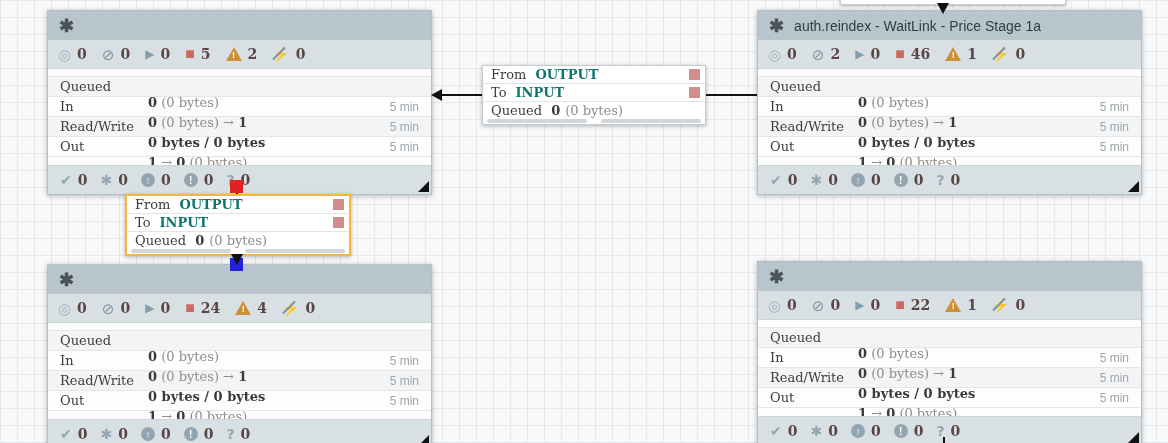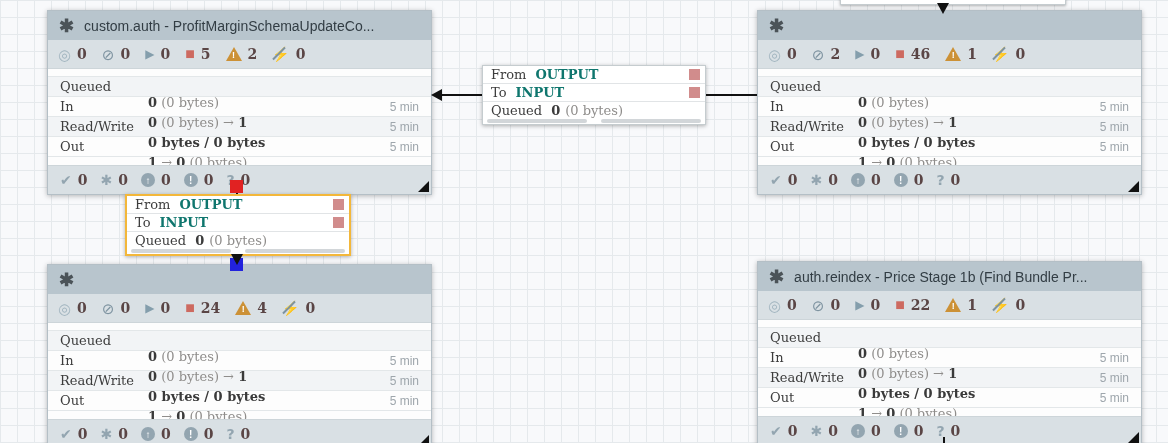--- a/index.html
+++ b/index.html
@@ -76,21 +76,20 @@
   .msq.blue{background:#2222dd;}
 </style>
 </head>
 <body>
 
 <div class="canvas">
 
   <div class="proc" style="left:47px;top:10px;">
     <div class="hdr">
       <span class="gear">✱</span>
-      <span class="ptitle">custom.auth - ProfitMarginSchemaUpdateCo...</span>
     </div>
     <div class="stats">
       <span class="st">
           <span class="ic ic-transmit">◎</span>
           <span class="cnt">0</span>
         </span>
       <span class="st">
           <span class="ic ic-notransmit">⊘</span>
           <span class="cnt">0</span>
         </span>
@@ -156,20 +155,21 @@
           <span class="fic">?</span>
           <span class="cnt">0</span>
         </span>
       <div class="rsz"></div>
     </div>
   </div>
 
   <div class="proc" style="left:757px;top:10px;">
     <div class="hdr">
       <span class="gear">✱</span>
+      <span class="ptitle">auth.reindex - WaitLink - Price Stage 1a</span>
     </div>
     <div class="stats">
       <span class="st">
           <span class="ic ic-transmit">◎</span>
           <span class="cnt">0</span>
         </span>
       <span class="st">
           <span class="ic ic-notransmit">⊘</span>
           <span class="cnt">2</span>
         </span>
@@ -314,21 +314,20 @@
           <span class="fic">?</span>
           <span class="cnt">0</span>
         </span>
       <div class="rsz"></div>
     </div>
   </div>
 
   <div class="proc" style="left:757px;top:261px;">
     <div class="hdr">
       <span class="gear">✱</span>
-      <span class="ptitle">auth.reindex - Price Stage 1b (Find Bundle Pr...</span>
     </div>
     <div class="stats">
       <span class="st">
           <span class="ic ic-transmit">◎</span>
           <span class="cnt">0</span>
         </span>
       <span class="st">
           <span class="ic ic-notransmit">⊘</span>
           <span class="cnt">0</span>
         </span>

